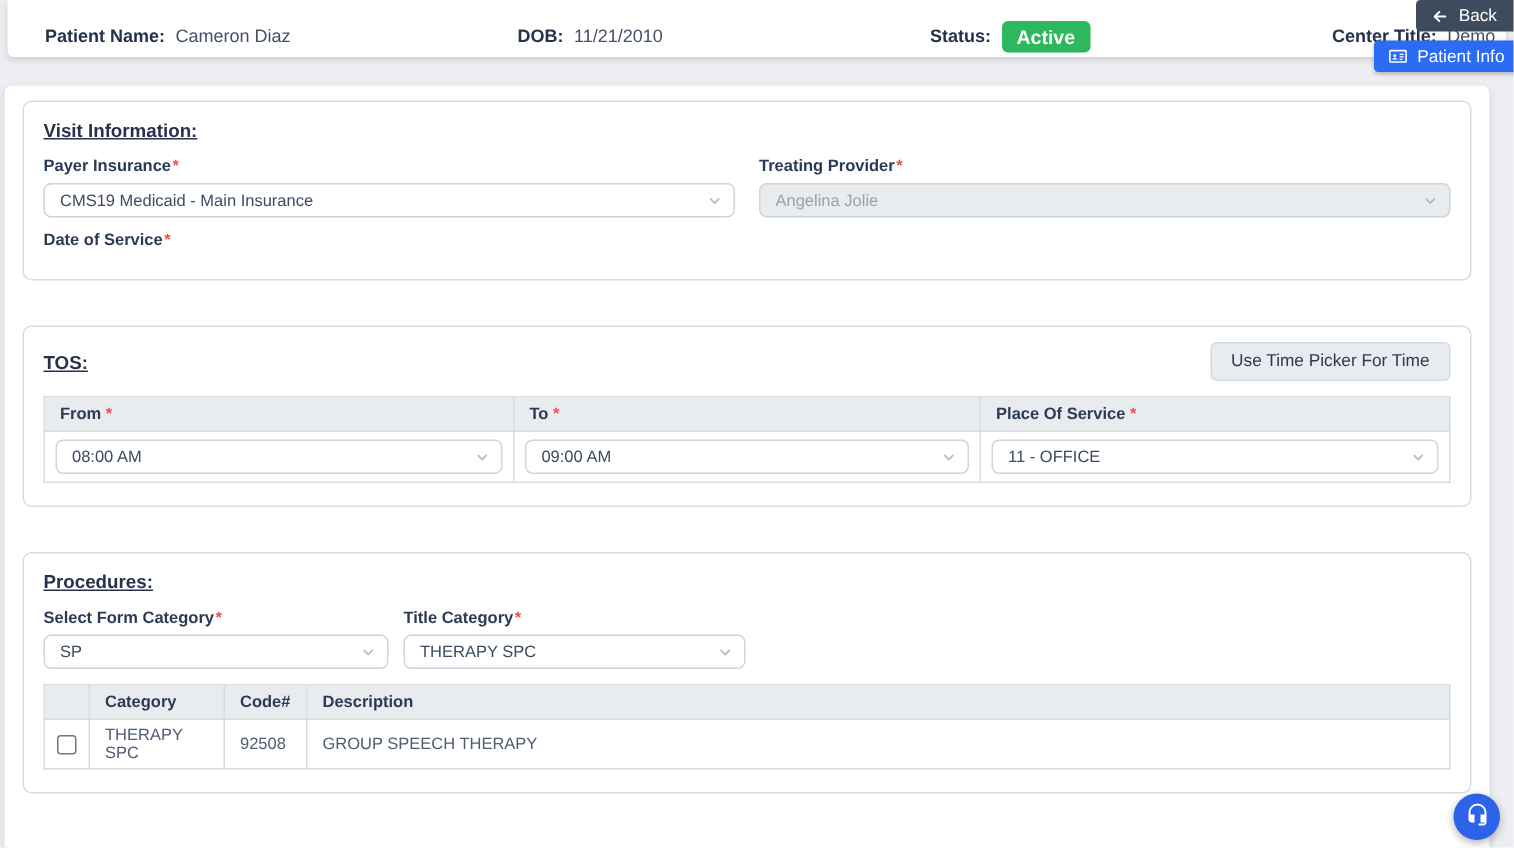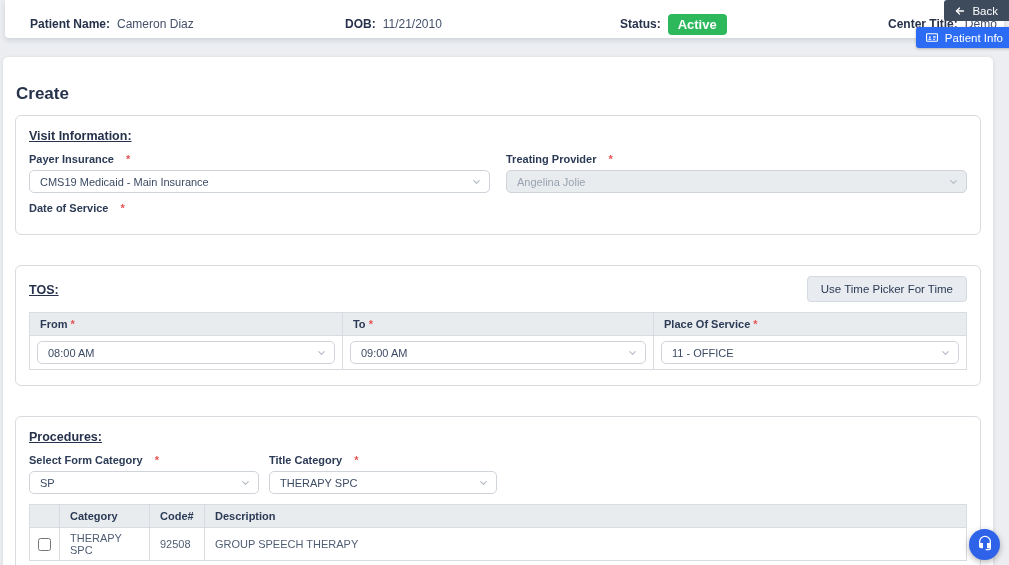--- a/index.html
+++ b/index.html
@@ -57,21 +57,21 @@
   }
   .section-title {
     font-size:12.5px; font-weight:bold; color:#26324b;
     text-decoration:underline; margin:2px 0 0 0; display:inline-block;
   }
   .sec-head { display:flex; justify-content:space-between; align-items:center; }
 
   .form-grid { display:grid; grid-template-columns:1fr 1fr; column-gap:16px; }
   .field-label {
     font-size:11px; font-weight:bold; color:#2b3a55;
-    margin:9px 0 5px; display:flex; gap:12px; align-items:center;
+    margin:9px 0 5px; display:flex; gap:1px; align-items:center;
   }
   .req { color:#e55353; font-weight:bold; }
 
   .select {
     position:relative; height:23px; border:1px solid #ced4da; border-radius:5px;
     background:#fff; display:flex; align-items:center;
     padding:0 26px 0 10px; font-size:11px; color:#3c4b64; cursor:pointer;
   }
   .select.disabled { background:#e9ecef; color:#99a2b1; cursor:default; }
   .chev { position:absolute; right:7px; top:50%; transform:translateY(-50%); display:flex; }
@@ -152,21 +152,20 @@
 <button class="pinfo-btn">
   <span>
     <svg width="14" height="13" viewBox="0 0 24 24" fill="#fff">
         <path d="M21 4H3a2 2 0 0 0-2 2v12a2 2 0 0 0 2 2h18a2 2 0 0 0 2-2V6a2 2 0 0 0-2-2zm0 14H3V6h18v12zM8 9.5A1.75 1.75 0 1 1 8 13a1.75 1.75 0 0 1 0-3.5zM4.8 16c.4-1.5 1.7-2.3 3.2-2.3s2.8.8 3.2 2.3H4.8zM14 9h5v1.5h-5zM14 12h5v1.5h-5zM14 15h3.5v1.5H14z"></path>
       </svg>
   </span>
   <span>Patient Info</span>
 </button>
 
 <div class="main-card">
-  <h1 class="page-title">Create</h1>
 
   <div class="section-card">
     <span class="section-title">Visit Information:</span>
     <div class="form-grid">
       <div>
         <div class="field-label">
           <span>Payer Insurance</span>
           <span class="req">*</span>
         </div>
         <div class="select">

